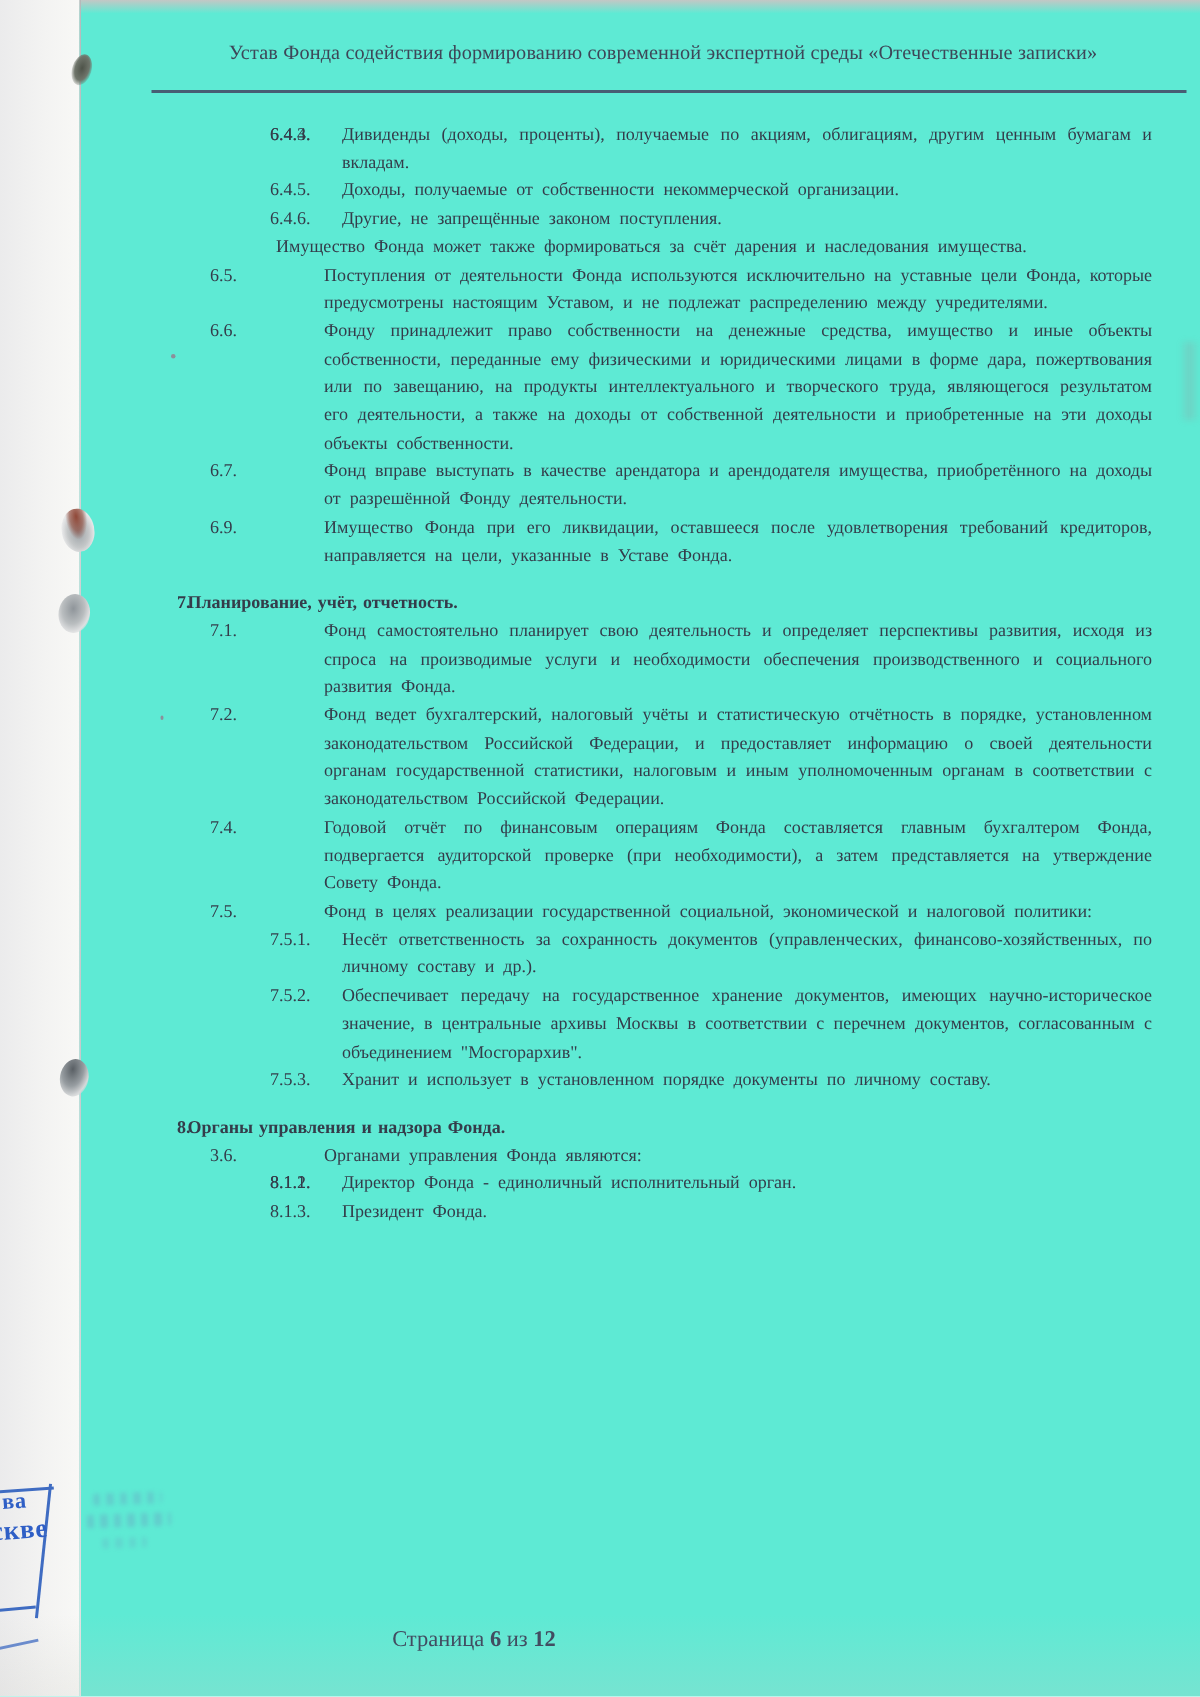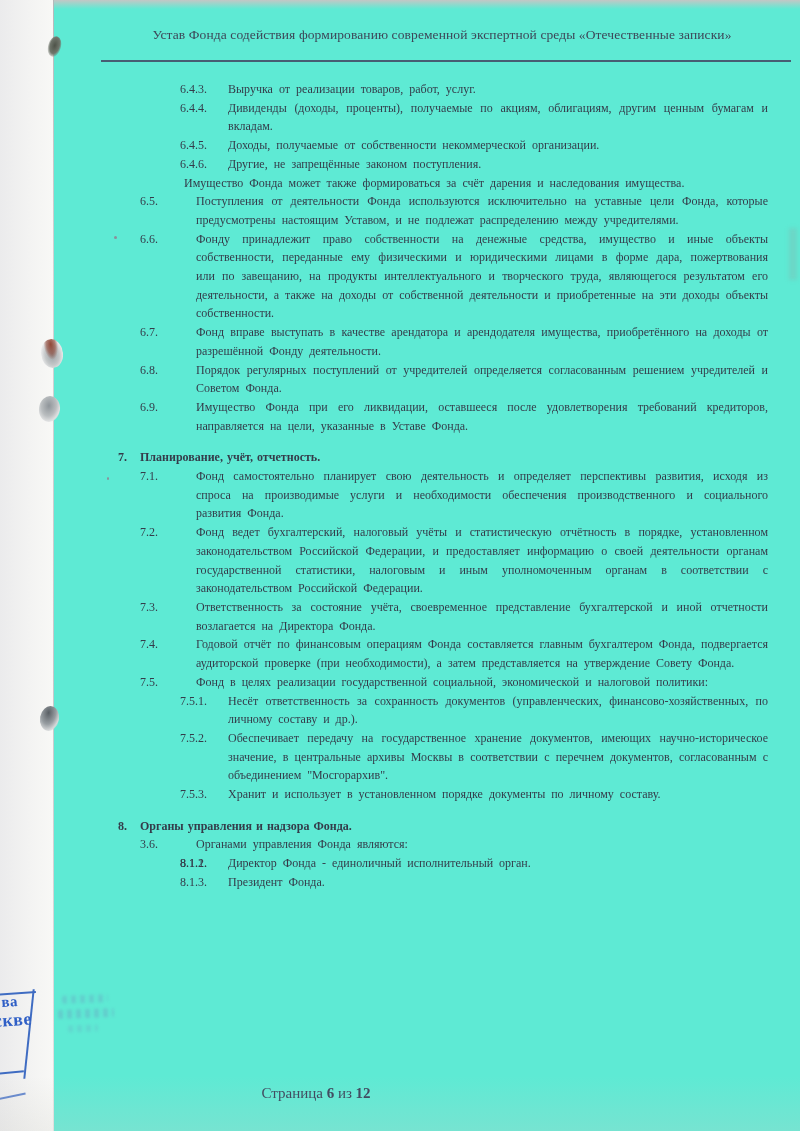--- a/index.html
+++ b/index.html
@@ -41,23 +41,23 @@
   .header-rule{position:absolute;left:101px;top:60px;width:690px;height:2px;
     background:#45516a;opacity:.92;}
 
   
   .content{position:absolute;left:116px;top:80px;width:652px;
     font-size:12px;line-height:18.7px;text-align:justify;word-spacing:3px;}
   .row{position:relative;}
   .row .num{position:absolute;top:0;left:0;white-space:nowrap;}
   .heading1{font-weight:bold;margin-top:13px;text-align:left;word-spacing:1px;}
   .heading1 .num{left:2px;}
-  .heading1 .txt{display:block;margin-left:24px;}
+  .heading1 .txt{display:block;margin-left:9px;}
   .item2 .num{left:24px;}
-  .item2 .txt{display:block;margin-left:80px;}
+  .item2 .txt{display:block;margin-left:100px;}
   .item3 .num{left:64px;}
   .item3 .txt{display:block;margin-left:112px;}
   .para2 .txt{display:block;margin-left:68px;}
 
   
   .footer{position:absolute;left:0;top:1085px;width:632px;text-align:center;
     font-size:15px;color:#424c61;}
   .footer .b{font-weight:bold;}
 
   
@@ -97,21 +97,20 @@
   <div class="speck speck2"></div>
   <div class="edge-smudge"></div>
   <div class="bottom-shade"></div>
 
   <div class="header">Устав Фонда содействия формированию современной экспертной среды «Отечественные записки»</div>
   <div class="header-rule"></div>
 
   <div class="content">
       <div class="row item3">
         <span class="num">6.4.3.</span>
-        <span class="txt">Выручка от реализации товаров, работ, услуг.</span>
       </div>
       <div class="row item3">
         <span class="num">6.4.4.</span>
         <span class="txt">Дивиденды (доходы, проценты), получаемые по акциям, облигациям, другим ценным бумагам и вкладам.</span>
       </div>
       <div class="row item3">
         <span class="num">6.4.5.</span>
         <span class="txt">Доходы, получаемые от собственности некоммерческой организации.</span>
       </div>
       <div class="row item3">
@@ -125,44 +124,36 @@
         <span class="num">6.5.</span>
         <span class="txt">Поступления от деятельности Фонда используются исключительно на уставные цели Фонда, которые предусмотрены настоящим Уставом, и не подлежат распределению между учредителями.</span>
       </div>
       <div class="row item2">
         <span class="num">6.6.</span>
         <span class="txt">Фонду принадлежит право собственности на денежные средства, имущество и иные объекты собственности, переданные ему физическими и юридическими лицами в форме дара, пожертвования или по завещанию, на продукты интеллектуального и творческого труда, являющегося результатом его деятельности, а также на доходы от собственной деятельности и приобретенные на эти доходы объекты собственности.</span>
       </div>
       <div class="row item2">
         <span class="num">6.7.</span>
         <span class="txt">Фонд вправе выступать в качестве арендатора и арендодателя имущества, приобретённого на доходы от разрешённой Фонду деятельности.</span>
-      </div>
-      <div class="row item2">
-        <span class="num">6.8.</span>
-        <span class="txt">Порядок регулярных поступлений от учредителей определяется согласованным решением учредителей и Советом Фонда.</span>
       </div>
       <div class="row item2">
         <span class="num">6.9.</span>
         <span class="txt">Имущество Фонда при его ликвидации, оставшееся после удовлетворения требований кредиторов, направляется на цели, указанные в Уставе Фонда.</span>
       </div>
       <div class="row heading1">
         <span class="num">7.</span>
         <span class="txt">Планирование, учёт, отчетность.</span>
       </div>
       <div class="row item2">
         <span class="num">7.1.</span>
         <span class="txt">Фонд самостоятельно планирует свою деятельность и определяет перспективы развития, исходя из спроса на производимые услуги и необходимости обеспечения производственного и социального развития Фонда.</span>
       </div>
       <div class="row item2">
         <span class="num">7.2.</span>
         <span class="txt">Фонд ведет бухгалтерский, налоговый учёты и статистическую отчётность в порядке, установленном законодательством Российской Федерации, и предоставляет информацию о своей деятельности органам государственной статистики, налоговым и иным уполномоченным органам в соответствии с законодательством Российской Федерации.</span>
-      </div>
-      <div class="row item2">
-        <span class="num">7.3.</span>
-        <span class="txt">Ответственность за состояние учёта, своевременное представление бухгалтерской и иной отчетности возлагается на Директора Фонда.</span>
       </div>
       <div class="row item2">
         <span class="num">7.4.</span>
         <span class="txt">Годовой отчёт по финансовым операциям Фонда составляется главным бухгалтером Фонда, подвергается аудиторской проверке (при необходимости), а затем представляется на утверждение Совету Фонда.</span>
       </div>
       <div class="row item2">
         <span class="num">7.5.</span>
         <span class="txt">Фонд в целях реализации государственной социальной, экономической и налоговой политики:</span>
       </div>
       <div class="row item3">

